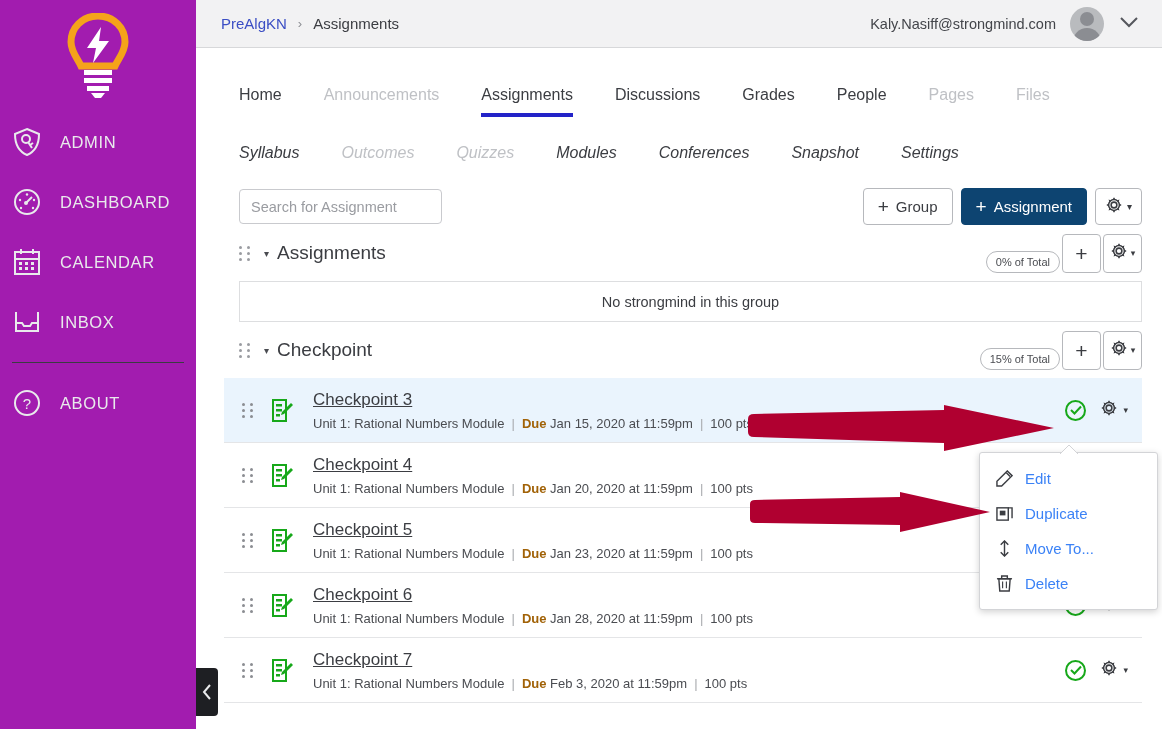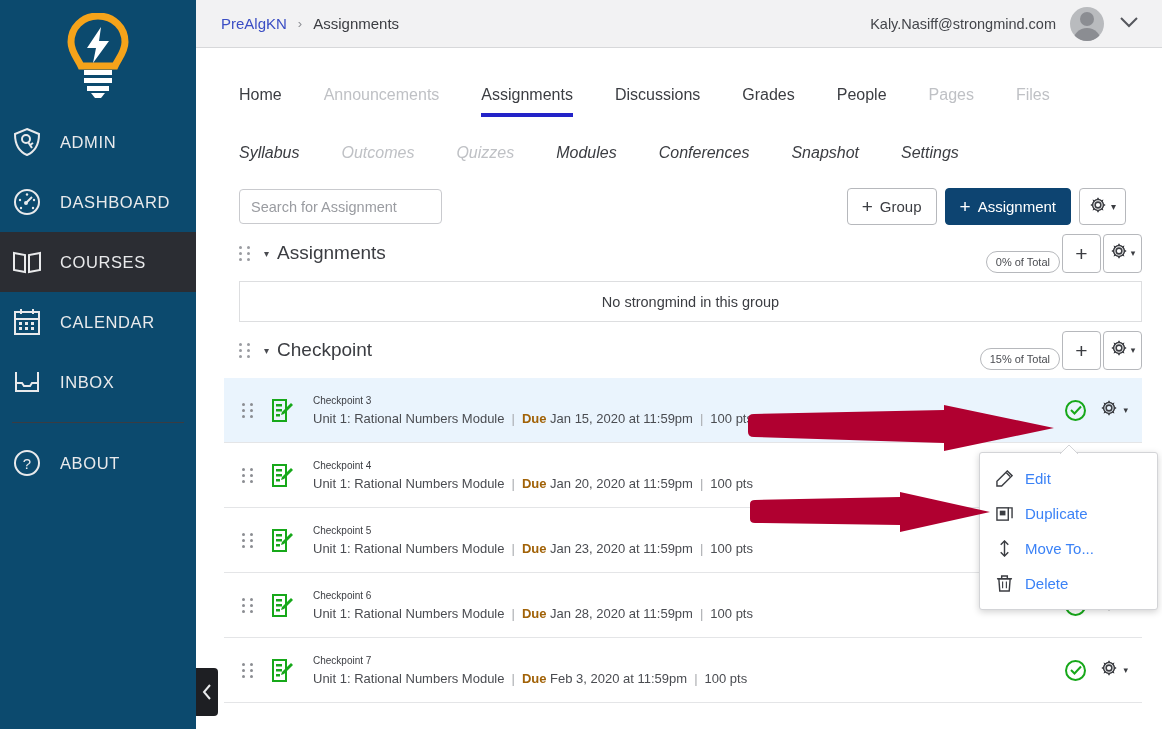--- a/index.html
+++ b/index.html
@@ -8,21 +8,21 @@
     width:1162px; height:729px;
     font-family:"Liberation Sans", sans-serif;
     background:#f2f2f3;
     overflow:hidden;
     position:relative;
   }
 
   
   #sidebar{
     position:absolute; left:0; top:0; width:196px; height:729px;
-    background:#0c4a6e;
+    background:#a21caf;
   }
   #logo-wrap{ height:112px; display:flex; align-items:center; justify-content:center; }
   .nav-item{
     height:60px; display:flex; align-items:center; gap:16px;
     padding-left:10px; color:#e9eaec; cursor:pointer;
   }
   .nav-item.active{ background:#2b2d33; }
   .nav-label{ font-size:16.5px; letter-spacing:.6px; color:#e9eaec; }
   .nav-ico{ width:34px; height:34px; display:flex; align-items:center; justify-content:center; }
   .nav-divider{ height:1px; background:#3a3c42; margin:10px 12px; }
@@ -69,21 +69,21 @@
   .tab.active::after{
     content:""; position:absolute; left:21px; right:21px; bottom:0; height:4px; background:#2323c8;
   }
   #tabs-row1 .tab:first-child{ padding-left:0; }
   #tabs-row1 .tab:first-child.active::after{ left:0; }
   #tabs-row2{ display:flex; padding:27px 0 0 23px; }
   #tabs-row2 .tab{ padding-bottom:0;font-style:italic; }
   #tabs-row2 .tab:first-child{ padding-left:0; }
 
   
-  #toolbar{ display:flex; align-items:center; padding:26px 16px 0 23px; }
+  #toolbar{ display:flex; align-items:center; padding:26px 0 0 23px; }
   #search-input{
     width:203px; height:35px; border:1px solid #c9cace; border-radius:4px;
     font-size:14.5px; color:#3b3d42; padding:0 11px; font-family:inherit; background:#fff;
   }
   #search-input::placeholder{ color:#9a9ca1; }
   #toolbar-actions{ margin-left:auto; display:flex; align-items:center; gap:8px; margin-right:20px; }
   .btn{
     height:37px; border:1px solid #b6b8bc; border-radius:4px; background:#fff;
     display:flex; align-items:center; gap:7px; padding:0 14px;
     font-size:15px; color:#3b3d42; cursor:pointer;
@@ -121,21 +121,21 @@
   #green-bar{ position:absolute; left:0; top:0; width:5px; height:100%; background:#17a81a; }
   .assn-row{
     display:flex; align-items:center; height:65px; border-bottom:1px solid #e4e5e7;
     padding-left:18px; background:#fff; position:relative;
   }
   .assn-row.highlight{ background:#eaf4fd; }
   .row-grip{ width:12px; height:17px; display:grid; grid-template-columns:4px 4px; gap:3px 4px; align-content:center; cursor:grab; }
   .row-grip i{ width:3px; height:3px; background:#8b8d92; border-radius:50%; display:block; }
   .row-icon{ margin-left:18px; width:22px; height:24px; display:flex; align-items:center; }
   .row-text{ margin-left:19px; }
-  .row-title{ font-size:10px; color:#3b3d42; line-height:1.3; cursor:pointer; }
+  .row-title{ font-size:17px; color:#3b3d42; line-height:1.3; cursor:pointer;text-decoration:underline; }
   .row-meta{ font-size:13px; color:#4a4c51; margin-top:4px; }
   .row-meta b{ color:#a16207; }
   .row-meta .sep{ color:#a8aaae; margin:0 7px; }
   .row-right{ margin-left:auto; display:flex; align-items:center; gap:14px; padding-right:14px; }
   .pub-check{ width:21px; height:21px; border-radius:50%; border:2px solid #17a81a; display:flex; align-items:center; justify-content:center; cursor:pointer; }
   .row-gear{ display:flex; align-items:center; gap:5px; cursor:pointer; }
 
   
   #context-menu{
     position:absolute; left:979px; top:452px; width:179px;
@@ -190,29 +190,20 @@
         <circle cx="7" cy="12" r="1.2" fill="#e9eaec"></circle>
         <circle cx="14" cy="6.5" r="1.2" fill="#e9eaec"></circle>
         <circle cx="21" cy="12" r="1.2" fill="#e9eaec"></circle>
         <circle cx="8" cy="20" r="1.2" fill="#e9eaec"></circle>
         <circle cx="20" cy="20" r="1.2" fill="#e9eaec"></circle>
       </svg>
     </span>
     <span class="nav-label">DASHBOARD</span>
   </div>
 
-  <div class="nav-item active">
-    <span class="nav-ico">
-      <svg width="30" height="26" viewBox="0 0 30 26">
-        <path d="M2 4 L13 6 L13 23 L2 21 Z" fill="none" stroke="#e9eaec" stroke-width="2"></path>
-        <path d="M28 4 L17 6 L17 23 L28 21 Z" fill="none" stroke="#e9eaec" stroke-width="2"></path>
-      </svg>
-    </span>
-    <span class="nav-label">COURSES</span>
-  </div>
 
   <div class="nav-item">
     <span class="nav-ico">
       <svg width="28" height="28" viewBox="0 0 28 28">
         <rect x="2" y="4" width="24" height="22" fill="none" stroke="#e9eaec" stroke-width="2"></rect>
         <path d="M2 11 L26 11" stroke="#e9eaec" stroke-width="2"></path>
         <path d="M8 1 L8 6 M20 1 L20 6" stroke="#e9eaec" stroke-width="2"></path>
         <g fill="#e9eaec">
           <rect x="6" y="14" width="3" height="3"></rect>
             <rect x="12" y="14" width="3" height="3"></rect>

